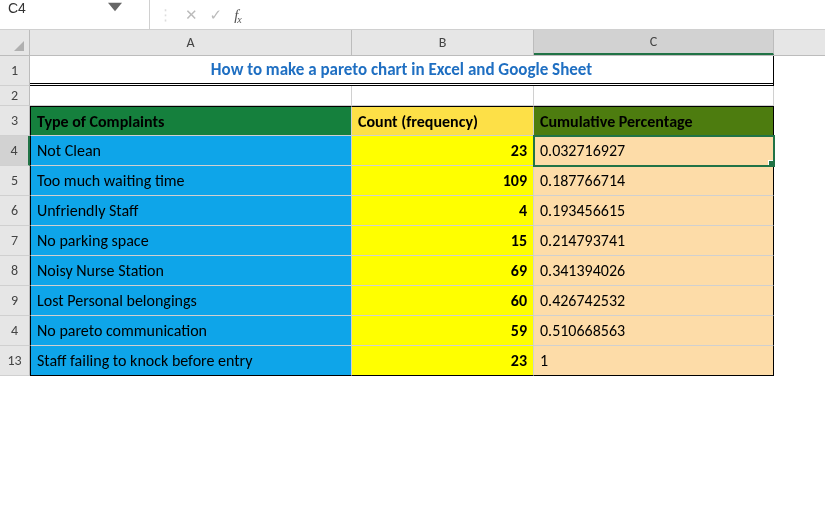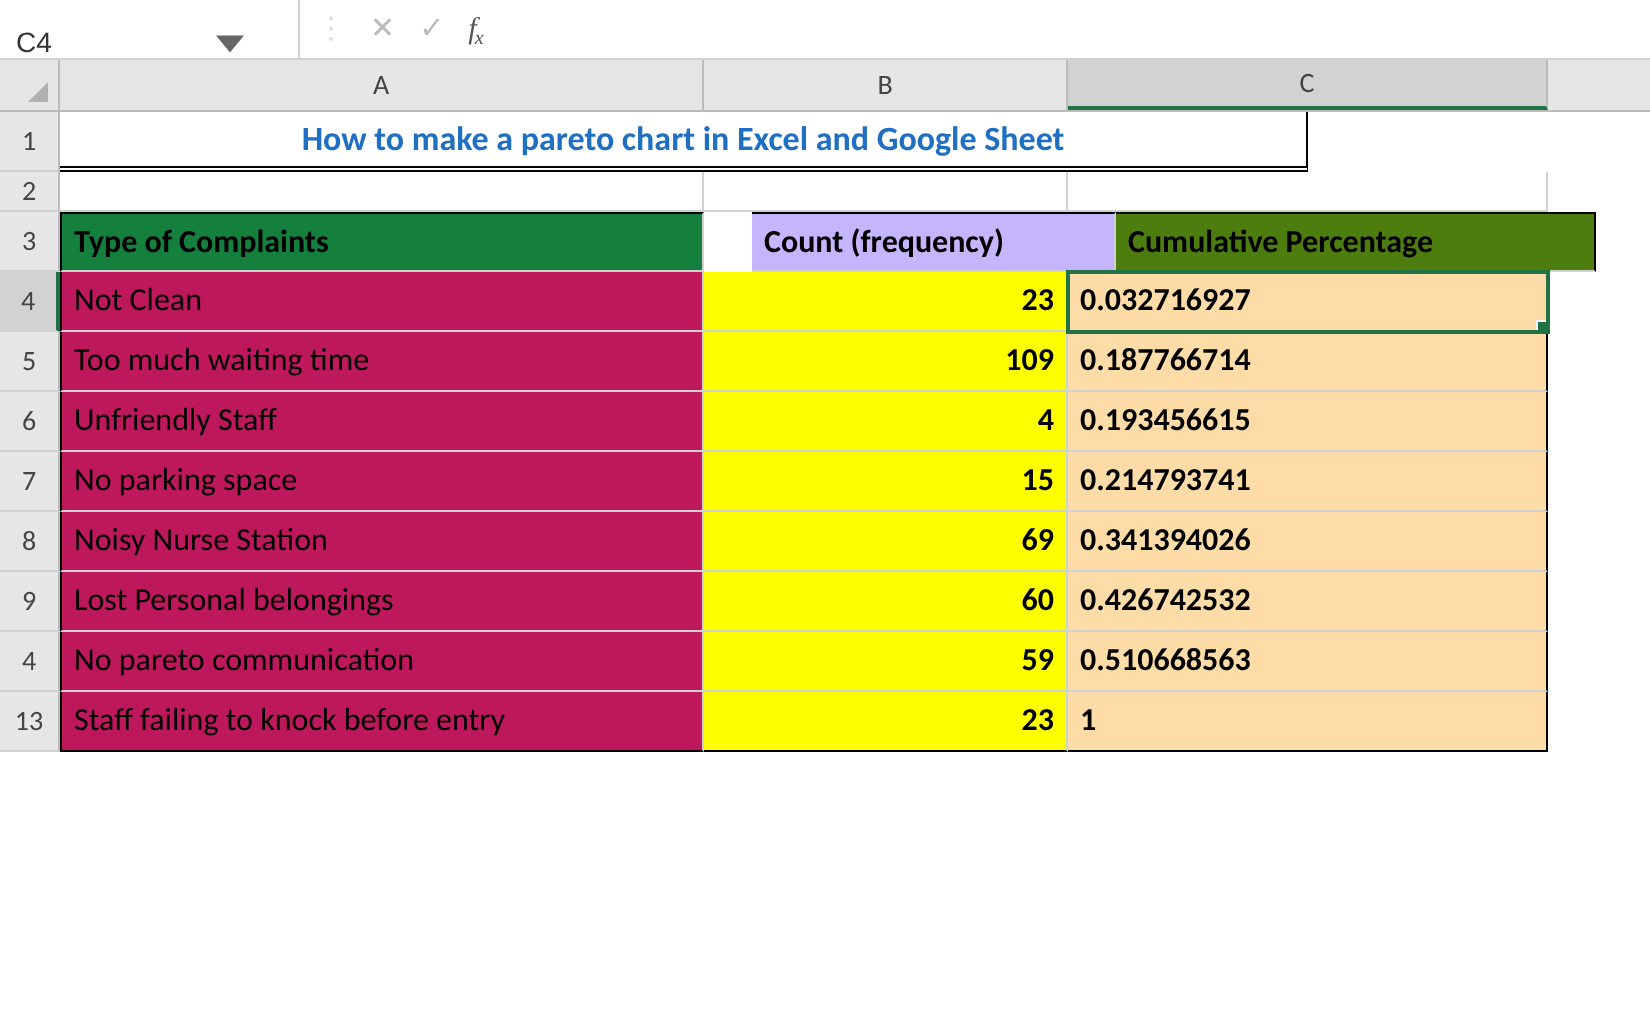--- a/index.html
+++ b/index.html
@@ -1,20 +1,20 @@
 <!DOCTYPE html>
 <html><head>
 <meta charset="utf-8">
 <style>
   * { box-sizing: border-box; margin: 0; padding: 0; }
   body { font-family: Calibri, "Segoe UI", Arial, sans-serif; font-size: 15px; background: #fff; width: 825px; height: 514px; overflow: hidden; }
 
   
   .formula-row { display: flex; align-items: center; height: 30px; border-bottom: 1px solid #d0d0d0; background: #fff; }
-  .name-box-wrap { display: flex; align-items: flex-end; width: 150px; border-right: 1px solid #d0d0d0; height: 100%; padding-left: 8px; }
+  .name-box-wrap { display: flex; align-items: flex-start; width: 150px; border-right: 1px solid #d0d0d0; height: 100%; padding-left: 8px; }
   .name-box { width: 100px; font-size: 14px; color: #333; border: none; outline: none; }
   .name-box-dd { width: 14px; height: 14px; fill: #666; margin-right: 6px; }
   .fx-controls { display: flex; align-items: center; gap: 12px; padding: 0 8px; color: #bbb; }
   .fx-controls .sep { color: #ddd; }
   .fx-icon { font-style: italic; font-family: "Times New Roman", serif; font-size: 15px; color: #555; }
   .fx-sub { font-size: 10px; position: relative; top: 3px; left: -1px; }
   .formula-input { flex: 1; padding: 0 10px; font-size: 15px; color: #222; border: none; outline: none; height: 100%; }
 
   
   .col-headers { display: flex; height: 26px; background: #e6e6e6; border-bottom: 1px solid #bcbcbc; }
@@ -36,27 +36,27 @@
   .cell.colC { width: 240px; }
 
   
   .title-row .cell.colA { width: 744px; justify-content: center; border-right: 1px solid #d0d0d0; }
   .title-text { color: #1f6fc2; font-weight: bold; font-size: 17px; }
   .title-underline { border-bottom: 3px double #000 !important; }
 
   
   .hdr3 { font-weight: bold; }
   .hdr3.colA { background: #15803d; }
-  .hdr3.colB { background: #c4b5fd; margin-left: 24px; }
+  .hdr3.colB { background: #fde047; }
   .hdr3.colC { background: #4d7c0f; }
 
   
-  .data.colA { background: #be185d; }
+  .data.colA { background: #0ea5e9; }
   .data.colB { background: #ffff00; font-weight: bold; }
-  .data.colC { background: #fddca8; font-weight: bold; }
+  .data.colC { background: #fddca8; font-weight: normal; }
 
   
   .table-border-left { border-left: 1px solid #000; }
   .table-border-right { border-right: 1px solid #000 !important; }
   .table-border-top { border-top: 1px solid #000; }
   .table-border-bottom { border-bottom: 1px solid #000 !important; }
 
   
   .active-cell { position: relative; outline: 2px solid #217346; outline-offset: -1px; z-index: 2; }
   .active-cell::after { content:""; position:absolute; right:-3px; bottom:-3px; width:6px; height:6px; background:#217346; border:1px solid #fff; }
@@ -86,21 +86,21 @@
   <div class="row-head-spacer">
       <div class="sel-all-tri"></div>
     </div>
   <div class="col-head col-A">A</div>
   <div class="col-head col-B">B</div>
   <div class="col-head col-C active">C</div>
 </div>
 
 <div class="grid-row title-row">
   <div class="row-head">1</div>
-  <div class="cell colA title-underline table-border-right" style="width:624px;justify-content:center">
+  <div class="cell colA title-underline table-border-right" style="width:744px;justify-content:center">
     <span class="title-text">How to make a pareto chart in Excel and Google Sheet</span>
   </div>
 </div>
 
 <div class="grid-row row2">
   <div class="row-head" style="height:20px">2</div>
   <div class="cell colA"></div>
   <div class="cell colB"></div>
   <div class="cell colC"></div>
 </div>

